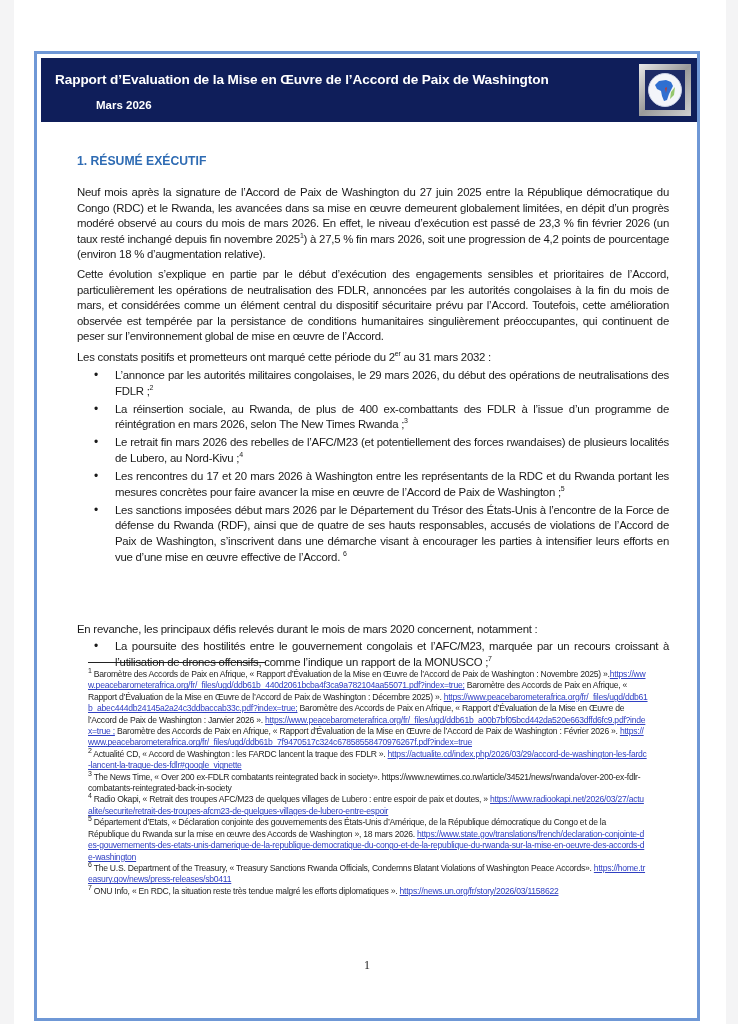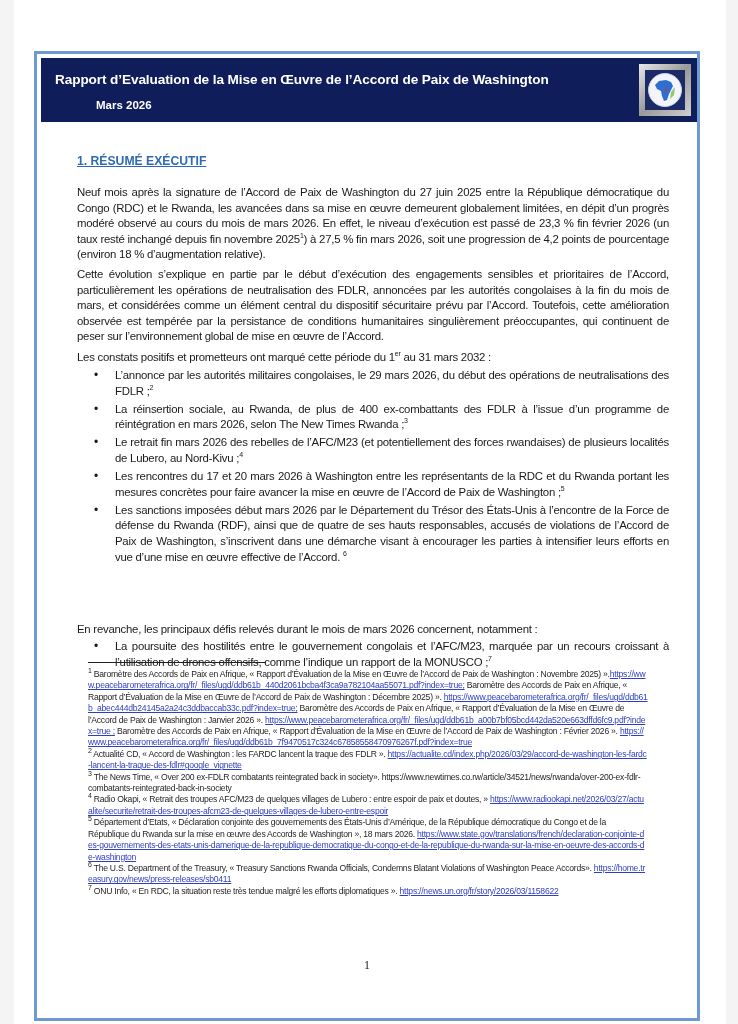--- a/index.html
+++ b/index.html
@@ -46,21 +46,21 @@
   .logo-circle {
     position: absolute; left: 3px; top: 3px; width: 34px; height: 34px;
     border-radius: 50%; background: #f3f5fa; border: 1px solid #c9d1e6;
     box-sizing: border-box;
   }
   .content {
     position: absolute; left: 40px; top: 80px; width: 590px;
   }
   .section-title {
     color: #2e6bb3; font-weight: bold; font-size: 12.2px;
-    margin: 0 0 0 0; position: absolute; left: 0; top: 0; text-decoration: underline;
+    margin: 0 0 0 0; position: absolute; left: 0; top: 0;
   }
   .para {
     position: absolute; left: 0; width: 592px;
     font-size: 11.4px; line-height: 15.6px; text-align: justify;
     letter-spacing: -0.25px;
   }
   .para.tight { text-align: left; }
   .bullets {
     position: absolute; left: 0; width: 592px;
     list-style: none; margin: 0; padding: 0;
@@ -109,31 +109,31 @@
     </div>
   </div>
 
   <div class="content">
     <div class="section-title" style="top:20px;">1. RÉSUMÉ EXÉCUTIF</div>
 
     <p class="para" style="top:51px; margin:0;"><span>Neuf mois après la signature de l’Accord de Paix de Washington du 27 juin 2025 entre la République démocratique du Congo (RDC) et le Rwanda, les avancées dans sa mise en œuvre demeurent globalement limitées, en dépit d’un progrès modéré observé au cours du mois de mars 2026. En effet, le niveau d’exécution est passé de 23,3 % fin février 2026 (un taux resté inchangé depuis fin novembre 2025</span><sup>1</sup><span>) à 27,5 % fin mars 2026, soit une progression de 4,2 points de pourcentage (environ 18 % d’augmentation relative).</span></p>
 
     <p class="para" style="top:133px; margin:0;">Cette évolution s’explique en partie par le début d’exécution des engagements sensibles et prioritaires de l’Accord, particulièrement les opérations de neutralisation des FDLR, annoncées par les autorités congolaises à la fin du mois de mars, et considérées comme un élément central du dispositif sécuritaire prévu par l’Accord. Toutefois, cette amélioration observée est tempérée par la persistance de conditions humanitaires singulièrement préoccupantes, qui continuent de peser sur l’environnement global de mise en œuvre de l’Accord.</p>
 
-    <p class="para tight" style="top:216px; margin:0;"><span>Les constats positifs et prometteurs ont marqué cette période du 1</span><sup>er</sup><span> au 31 mars 2032 :</span></p>
+    <p class="para tight" style="top:216px; margin:0;"><span>Les constats positifs et prometteurs ont marqué cette période du 2</span><sup>er</sup><span> au 31 mars 2032 :</span></p>
 
     <ul class="bullets" style="top:234px;">
       <li><span>L’annonce par les autorités militaires congolaises, le 29 mars 2026, du début des opérations de neutralisations des FDLR ;</span><sup>2</sup></li>
       <li><span>La réinsertion sociale, au Rwanda, de plus de 400 ex-combattants des FDLR à l’issue d’un programme de réintégration en mars 2026, selon The New Times Rwanda ;</span><sup>3</sup></li>
       <li><span>Le retrait fin mars 2026 des rebelles de l’AFC/M23 (et potentiellement des forces rwandaises) de plusieurs localités de Lubero, au Nord-Kivu ;</span><sup>4</sup></li>
       <li><span>Les rencontres du 17 et 20 mars 2026 à Washington entre les représentants de la RDC et du Rwanda portant les mesures concrètes pour faire avancer la mise en œuvre de l’Accord de Paix de Washington ;</span><sup>5</sup></li>
       <li><span>Les sanctions imposées début mars 2026 par le Département du Trésor des États-Unis à l’encontre de la Force de défense du Rwanda (RDF), ainsi que de quatre de ses hauts responsables, accusés de violations de l’Accord de Paix de Washington, s’inscrivent dans une démarche visant à encourager les parties à intensifier leurs efforts en vue d’une mise en œuvre effective de l’Accord. </span><sup>6</sup></li>
     </ul>
 
-    <p class="para tight" style="top:488px; margin:0;">En revanche, les principaux défis relevés durant le mois de mars 2026 concernent, notamment :</p>
+    <p class="para tight" style="top:488px; margin:0;">En revanche, les principaux défis relevés durant le mois de mars 2020 concernent, notamment :</p>
 
     <ul class="bullets" style="top:505px;">
       <li><span>La poursuite des hostilités entre le gouvernement congolais et l’AFC/M23, marquée par un recours croissant à l’utilisation de drones offensifs, comme l’indique un rapport de la MONUSCO ;</span><sup>7</sup></li>
     </ul>
   </div>
 
   <div class="fn-rule"></div>
 
   <div class="footnotes">
     <p><sup>1</sup> <span>Baromètre des Accords de Paix en Afrique, « Rapport d’Évaluation de la Mise en Œuvre de l’Accord de Paix de Washington : Novembre 2025) ».</span><a>https://www.peacebarometerafrica.org/fr/_files/ugd/ddb61b_440d2061bcba4f3ca9a782104aa55071.pdf?index=true;</a><span> Baromètre des Accords de Paix en Afrique, « Rapport d’Évaluation de la Mise en Œuvre de l’Accord de Paix de Washington : Décembre 2025) ». </span><a>https://www.peacebarometerafrica.org/fr/_files/ugd/ddb61b_abec444db24145a2a24c3ddbaccab33c.pdf?index=true;</a><span> Baromètre des Accords de Paix en Afrique, « Rapport d’Évaluation de la Mise en Œuvre de l’Accord de Paix de Washington : Janvier 2026 ». </span><a>https://www.peacebarometerafrica.org/fr/_files/ugd/ddb61b_a00b7bf05bcd442da520e663dffd6fc9.pdf?index=true ;</a><span> Baromètre des Accords de Paix en Afrique, « Rapport d’Évaluation de la Mise en Œuvre de l’Accord de Paix de Washington : Février 2026 ». </span><a>https://www.peacebarometerafrica.org/fr/_files/ugd/ddb61b_7f9470517c324c67858558470976267f.pdf?index=true</a></p>

